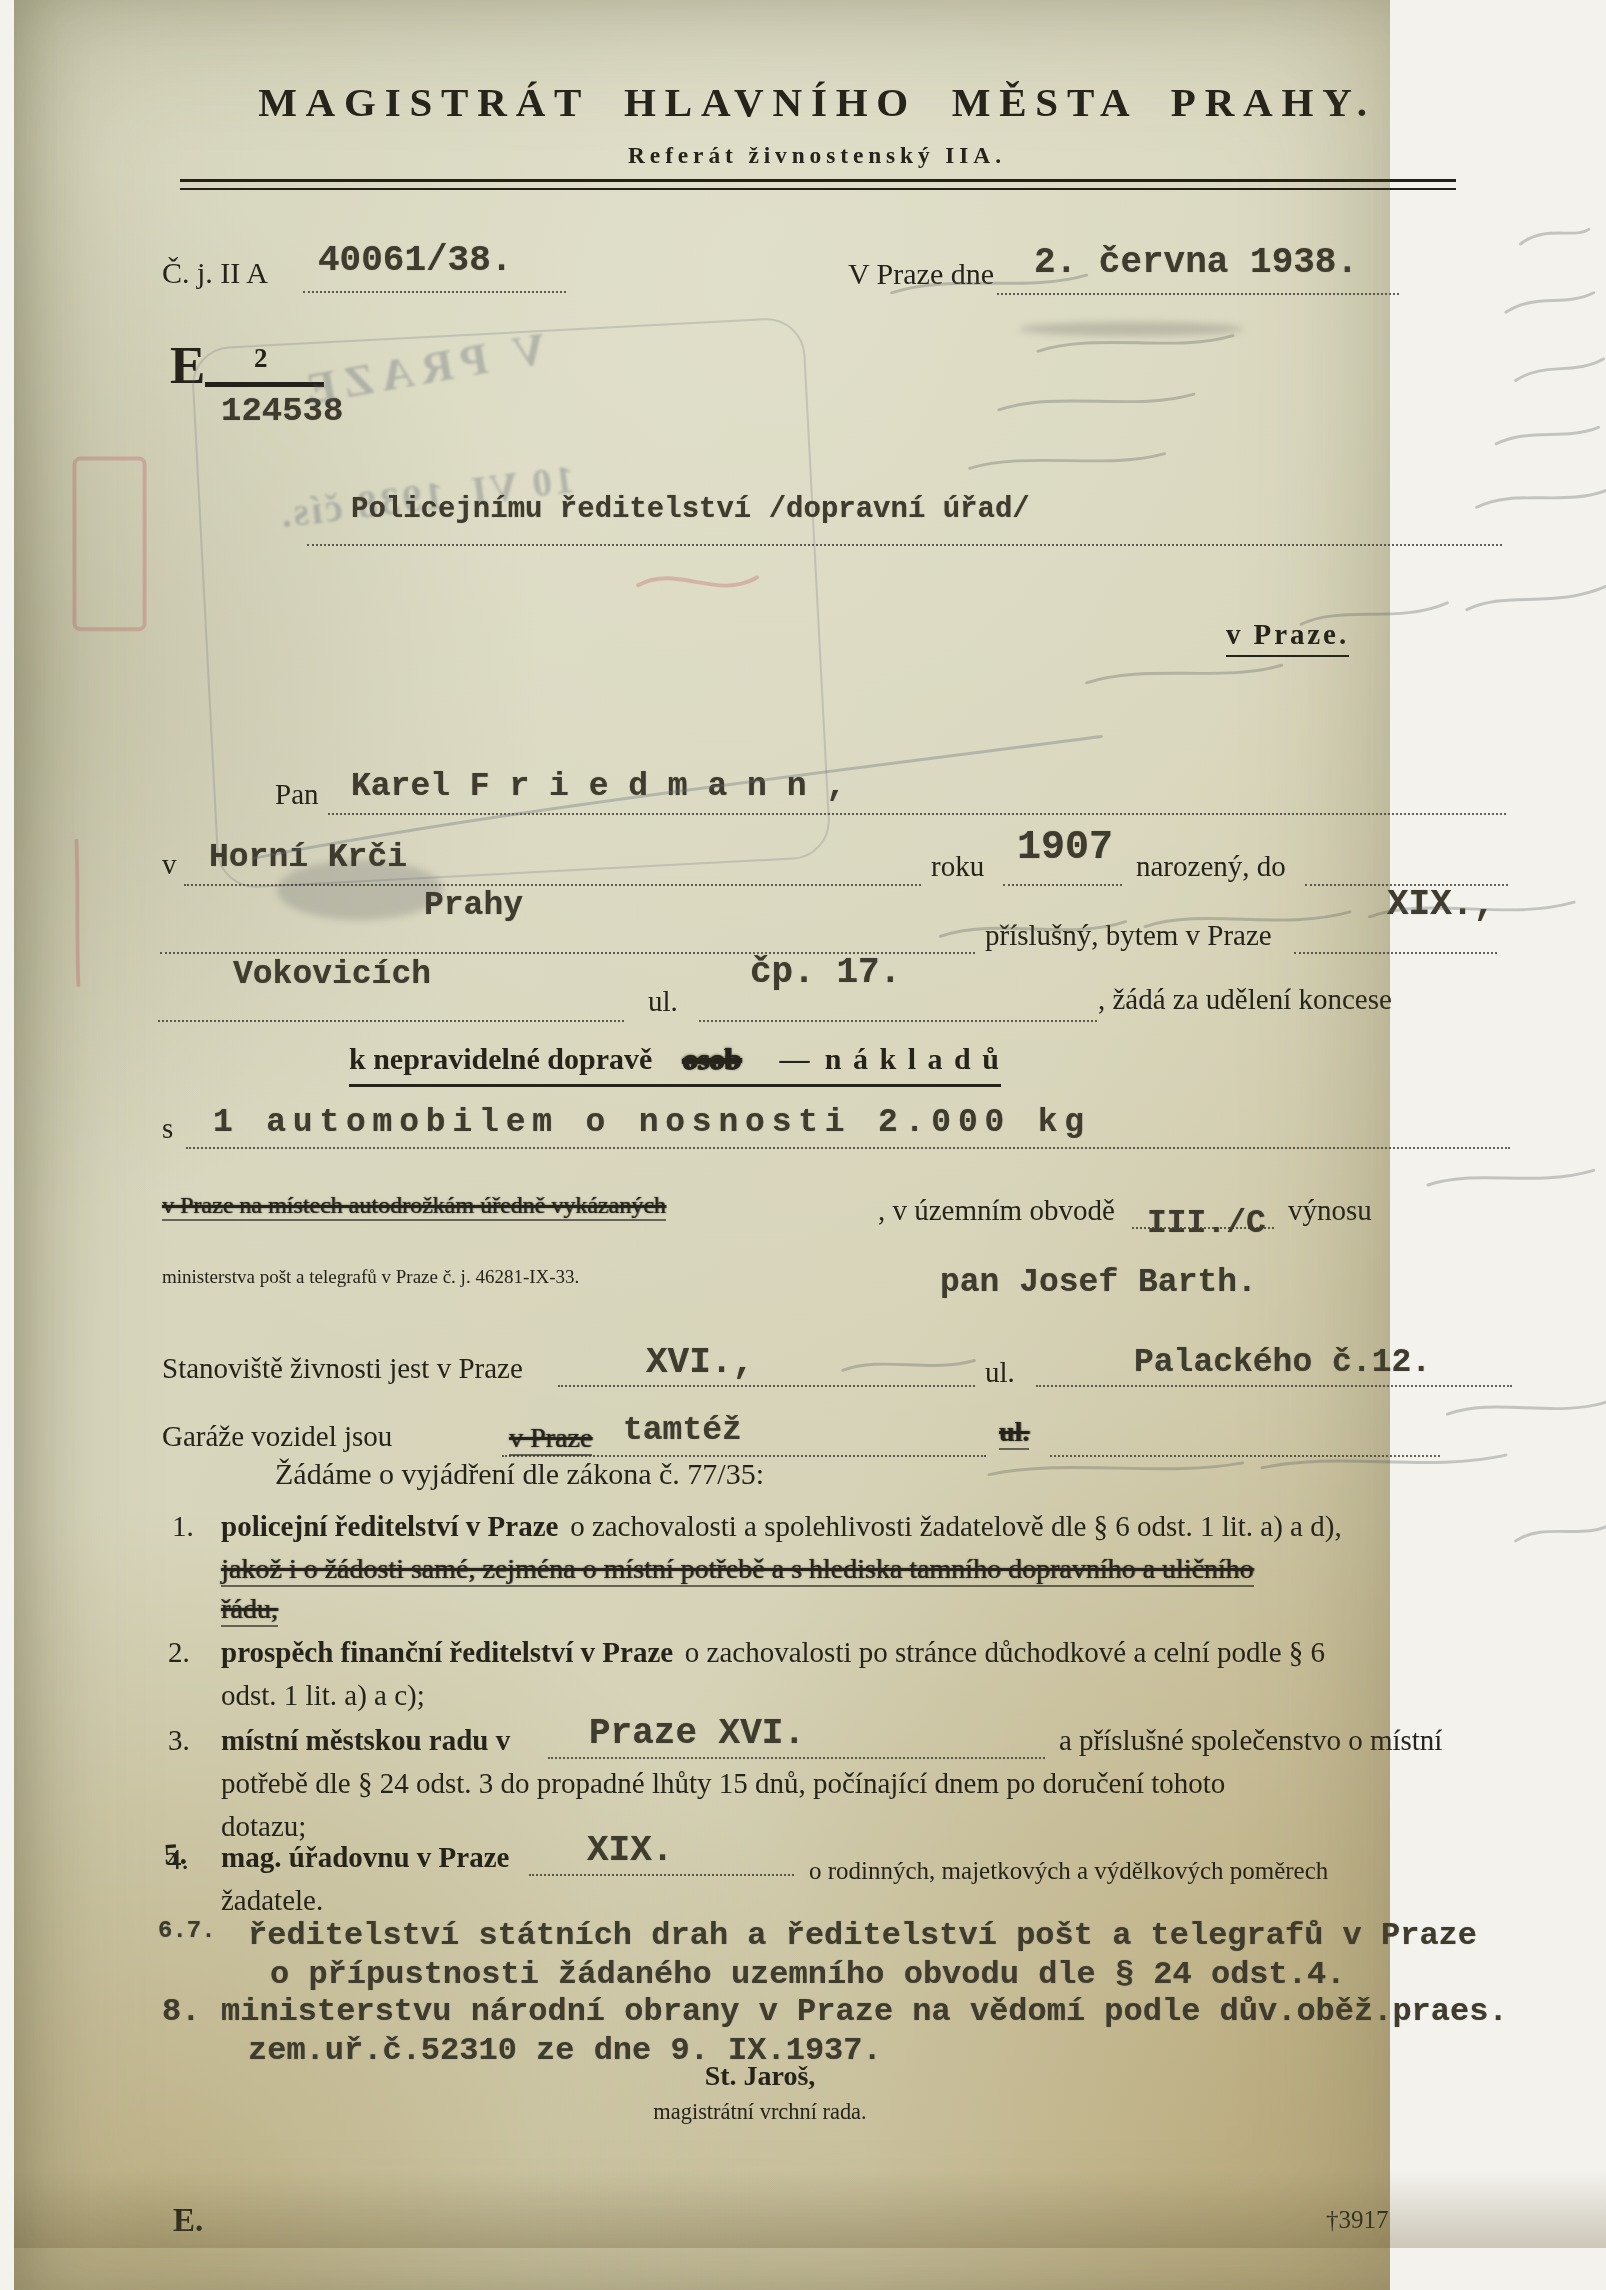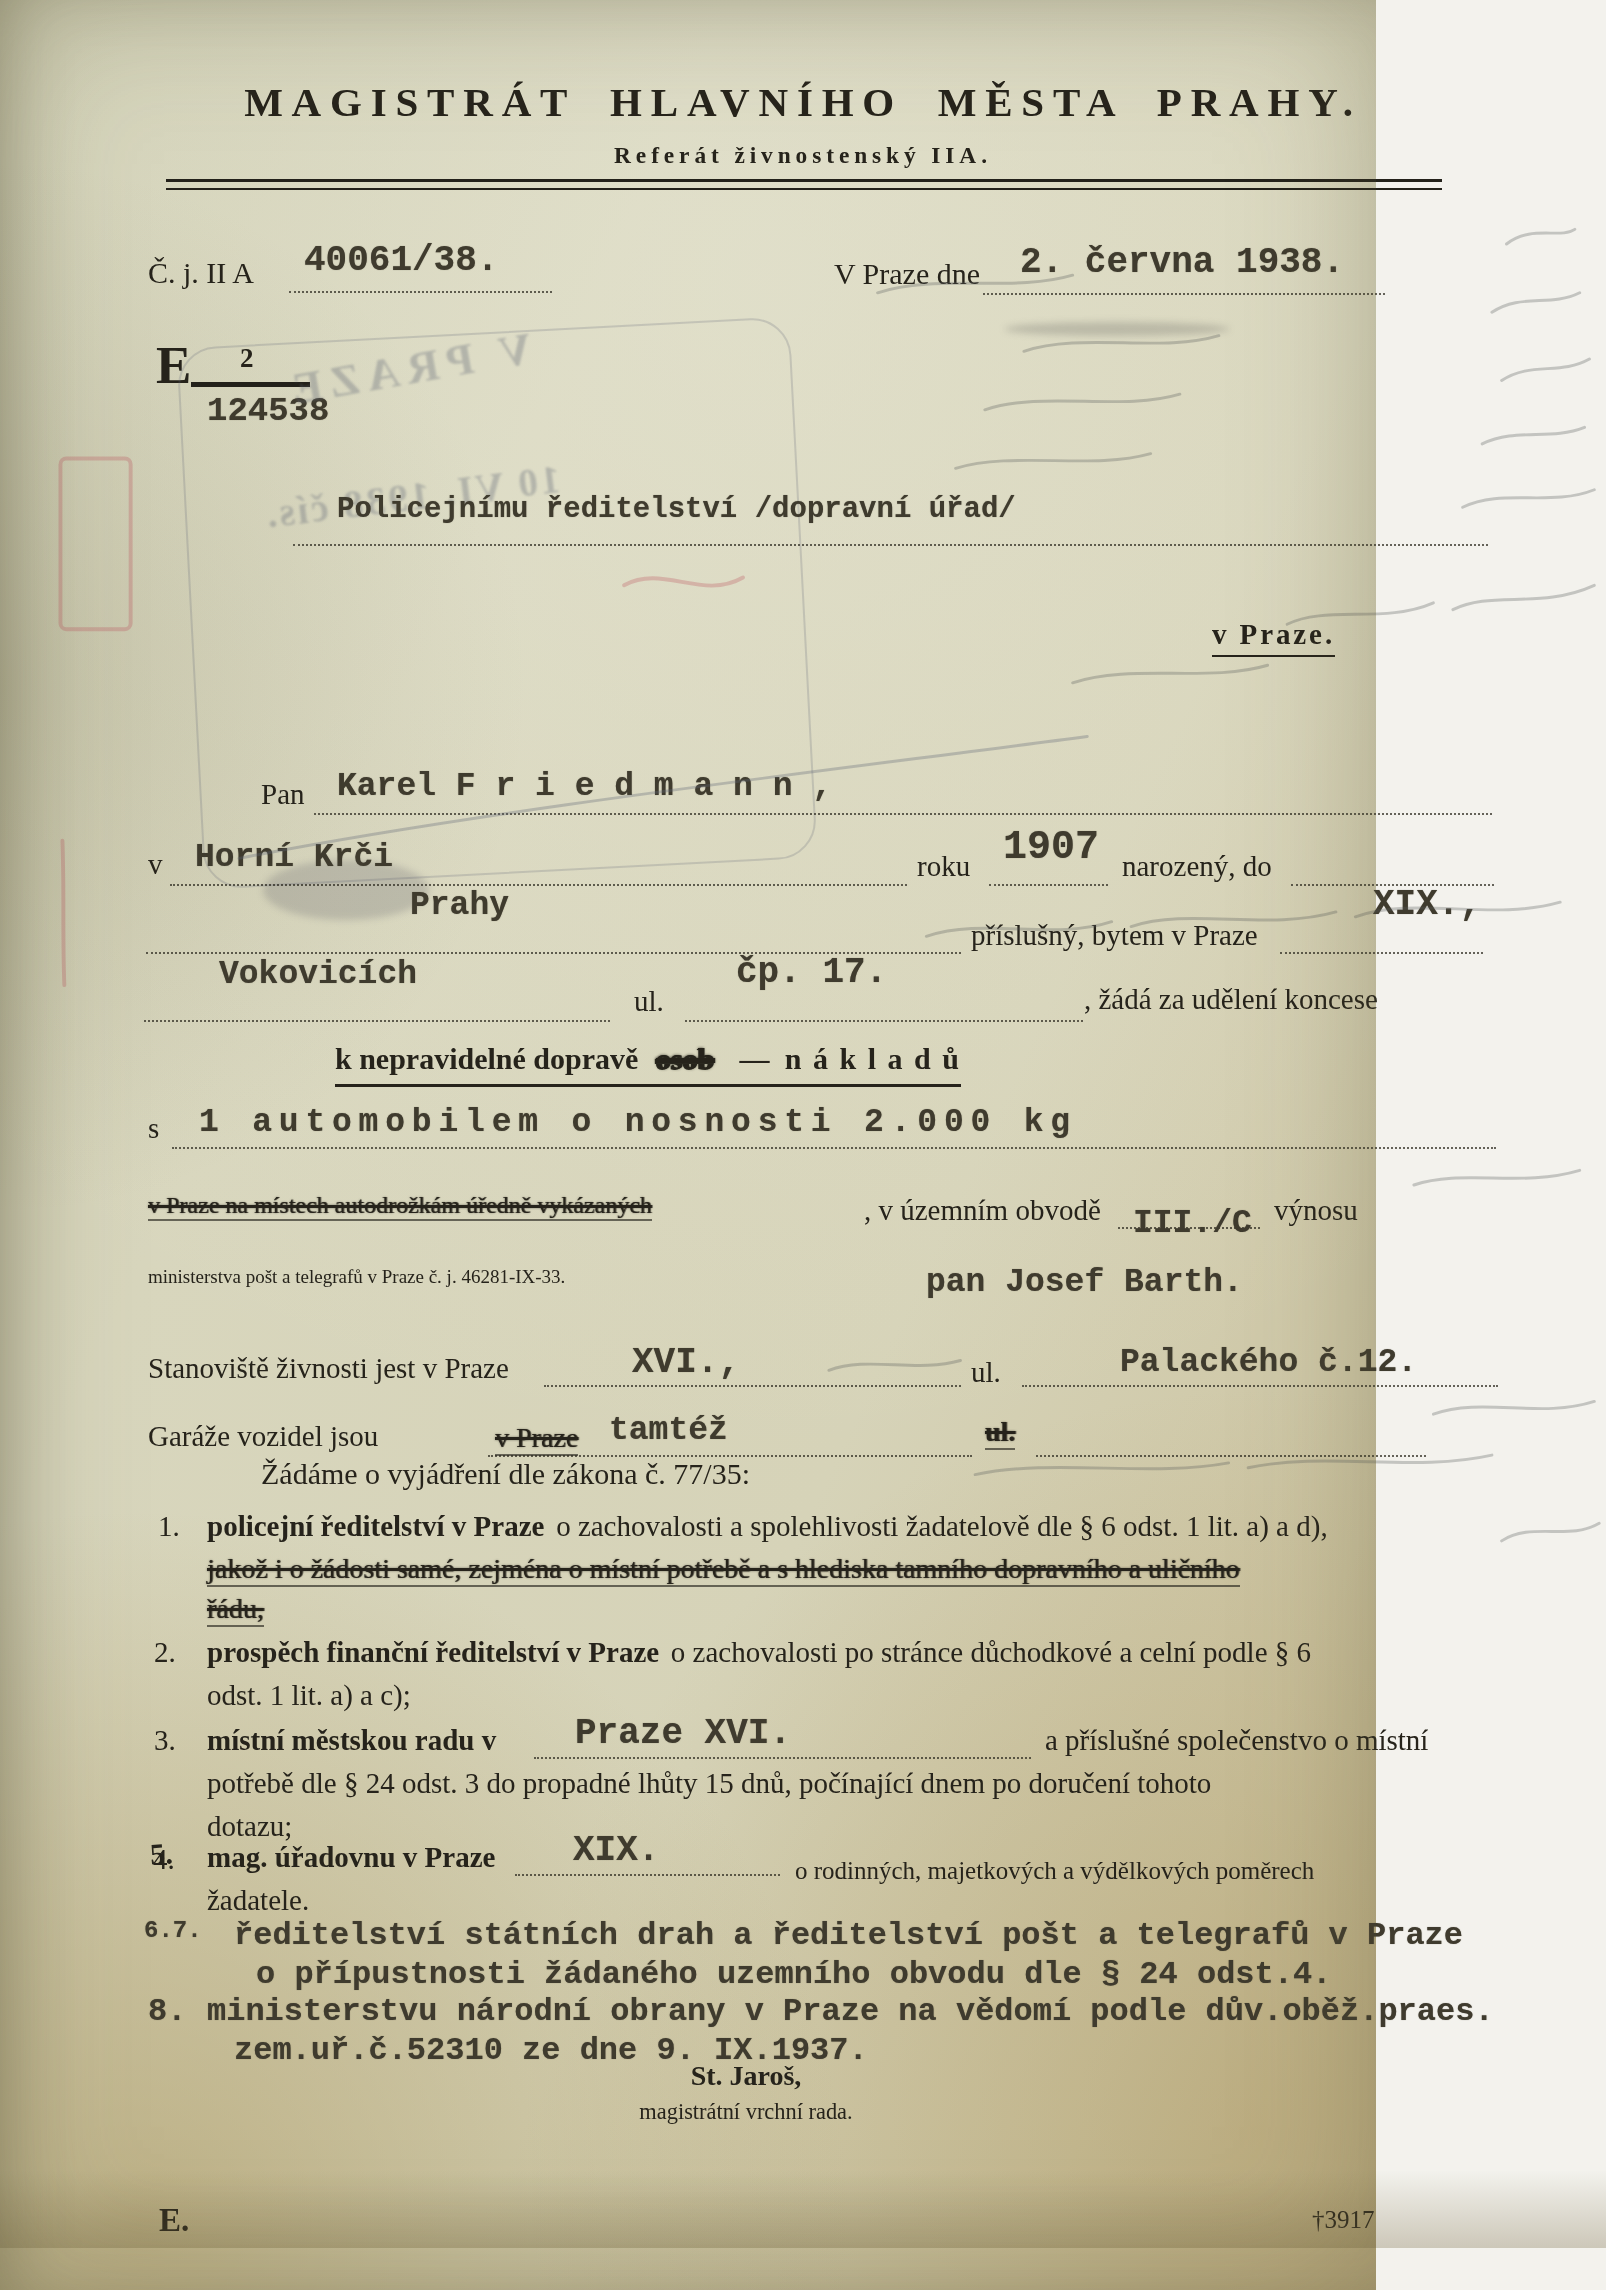--- a/index.html
+++ b/index.html
@@ -2,21 +2,21 @@
 <html><head>
 <meta charset="utf-8">
 <style>
   html,body{margin:0;padding:0;}
   body{
     width:1606px;height:2291px;position:relative;overflow:hidden;
     background:#f3f2ed;
     font-family:"Liberation Serif","DejaVu Serif",serif;
   }
   #paper{
-    position:absolute;left:0;top:0;width:1376px;height:2291px;
+    position:absolute;left:14px;top:0;width:1376px;height:2291px;
     background:
       radial-gradient(circle at 10% 97%, rgba(168,148,92,0.55), transparent 28%),
       radial-gradient(circle at 92% 93%, rgba(172,152,98,0.45), transparent 30%),
       radial-gradient(circle at 55% 12%, rgba(240,240,226,0.35), transparent 55%),
       radial-gradient(circle at 0% 30%, rgba(120,115,80,0.22), transparent 25%),
       linear-gradient(115deg,#cfceb3 0%,#d8d6bd 30%,#d6d3b8 62%,#cdc5a3 85%,#c2b58f 100%);
     clip-path:polygon(0 0,1647 0,1647 2316,1560 2326,1470 2318,1370 2330,1260 2320,
       1140 2330,1020 2316,900 2304,790 2288,700 2272,640 2276,560 2292,470 2302,
       380 2298,290 2306,200 2312,120 2300,60 2284,0 2292);
   }
@@ -94,21 +94,21 @@
 
   <span class="d" style="left:144px;top:1020px;width:466px;"></span>
   <span class="t" style="left:219px;top:956px;font-size:33px;">Vokovicích</span>
   <span class="p" style="left:634px;top:985px;font-size:29px;">ul.</span>
   <span class="d" style="left:685px;top:1020px;width:398px;"></span>
   <span class="t" style="left:736px;top:952px;font-size:36px;">čp. 17.</span>
   <span class="p" style="left:1084px;top:983px;font-size:29px;">, žádá za udělení koncese</span>
 
   <div class="p" style="left:335px;top:1042px;font-size:30px;font-weight:700;border-bottom:3.9px solid #26231b;padding-bottom:7.8px;">
     <span>k nepravidelné dopravě</span>
-    <span class="struckBlob" style="margin:0 10px;">osob</span>
+    <span class="struckBlob" style="margin:0 23px;">osob</span>
     <span style="margin:0 7.8px;">—</span>
     <span style="letter-spacing:2px;">n á k l a d ů</span>
   </div>
 
   <span class="p" style="left:148px;top:1112px;font-size:29px;">s</span>
   <span class="d" style="left:172px;top:1147px;width:1324px;"></span>
   <span class="t" style="left:199px;top:1104px;font-size:33px;letter-spacing:6.8px;">1 automobilem o nosnosti 2.000 kg</span>
 
   <span class="p struckP" style="left:148px;top:1192px;font-size:24px;">v Praze na místech autodrožkám úředně vykázaných</span>
   <span class="p" style="left:864px;top:1194px;font-size:29px;">, v územním obvodě</span>

